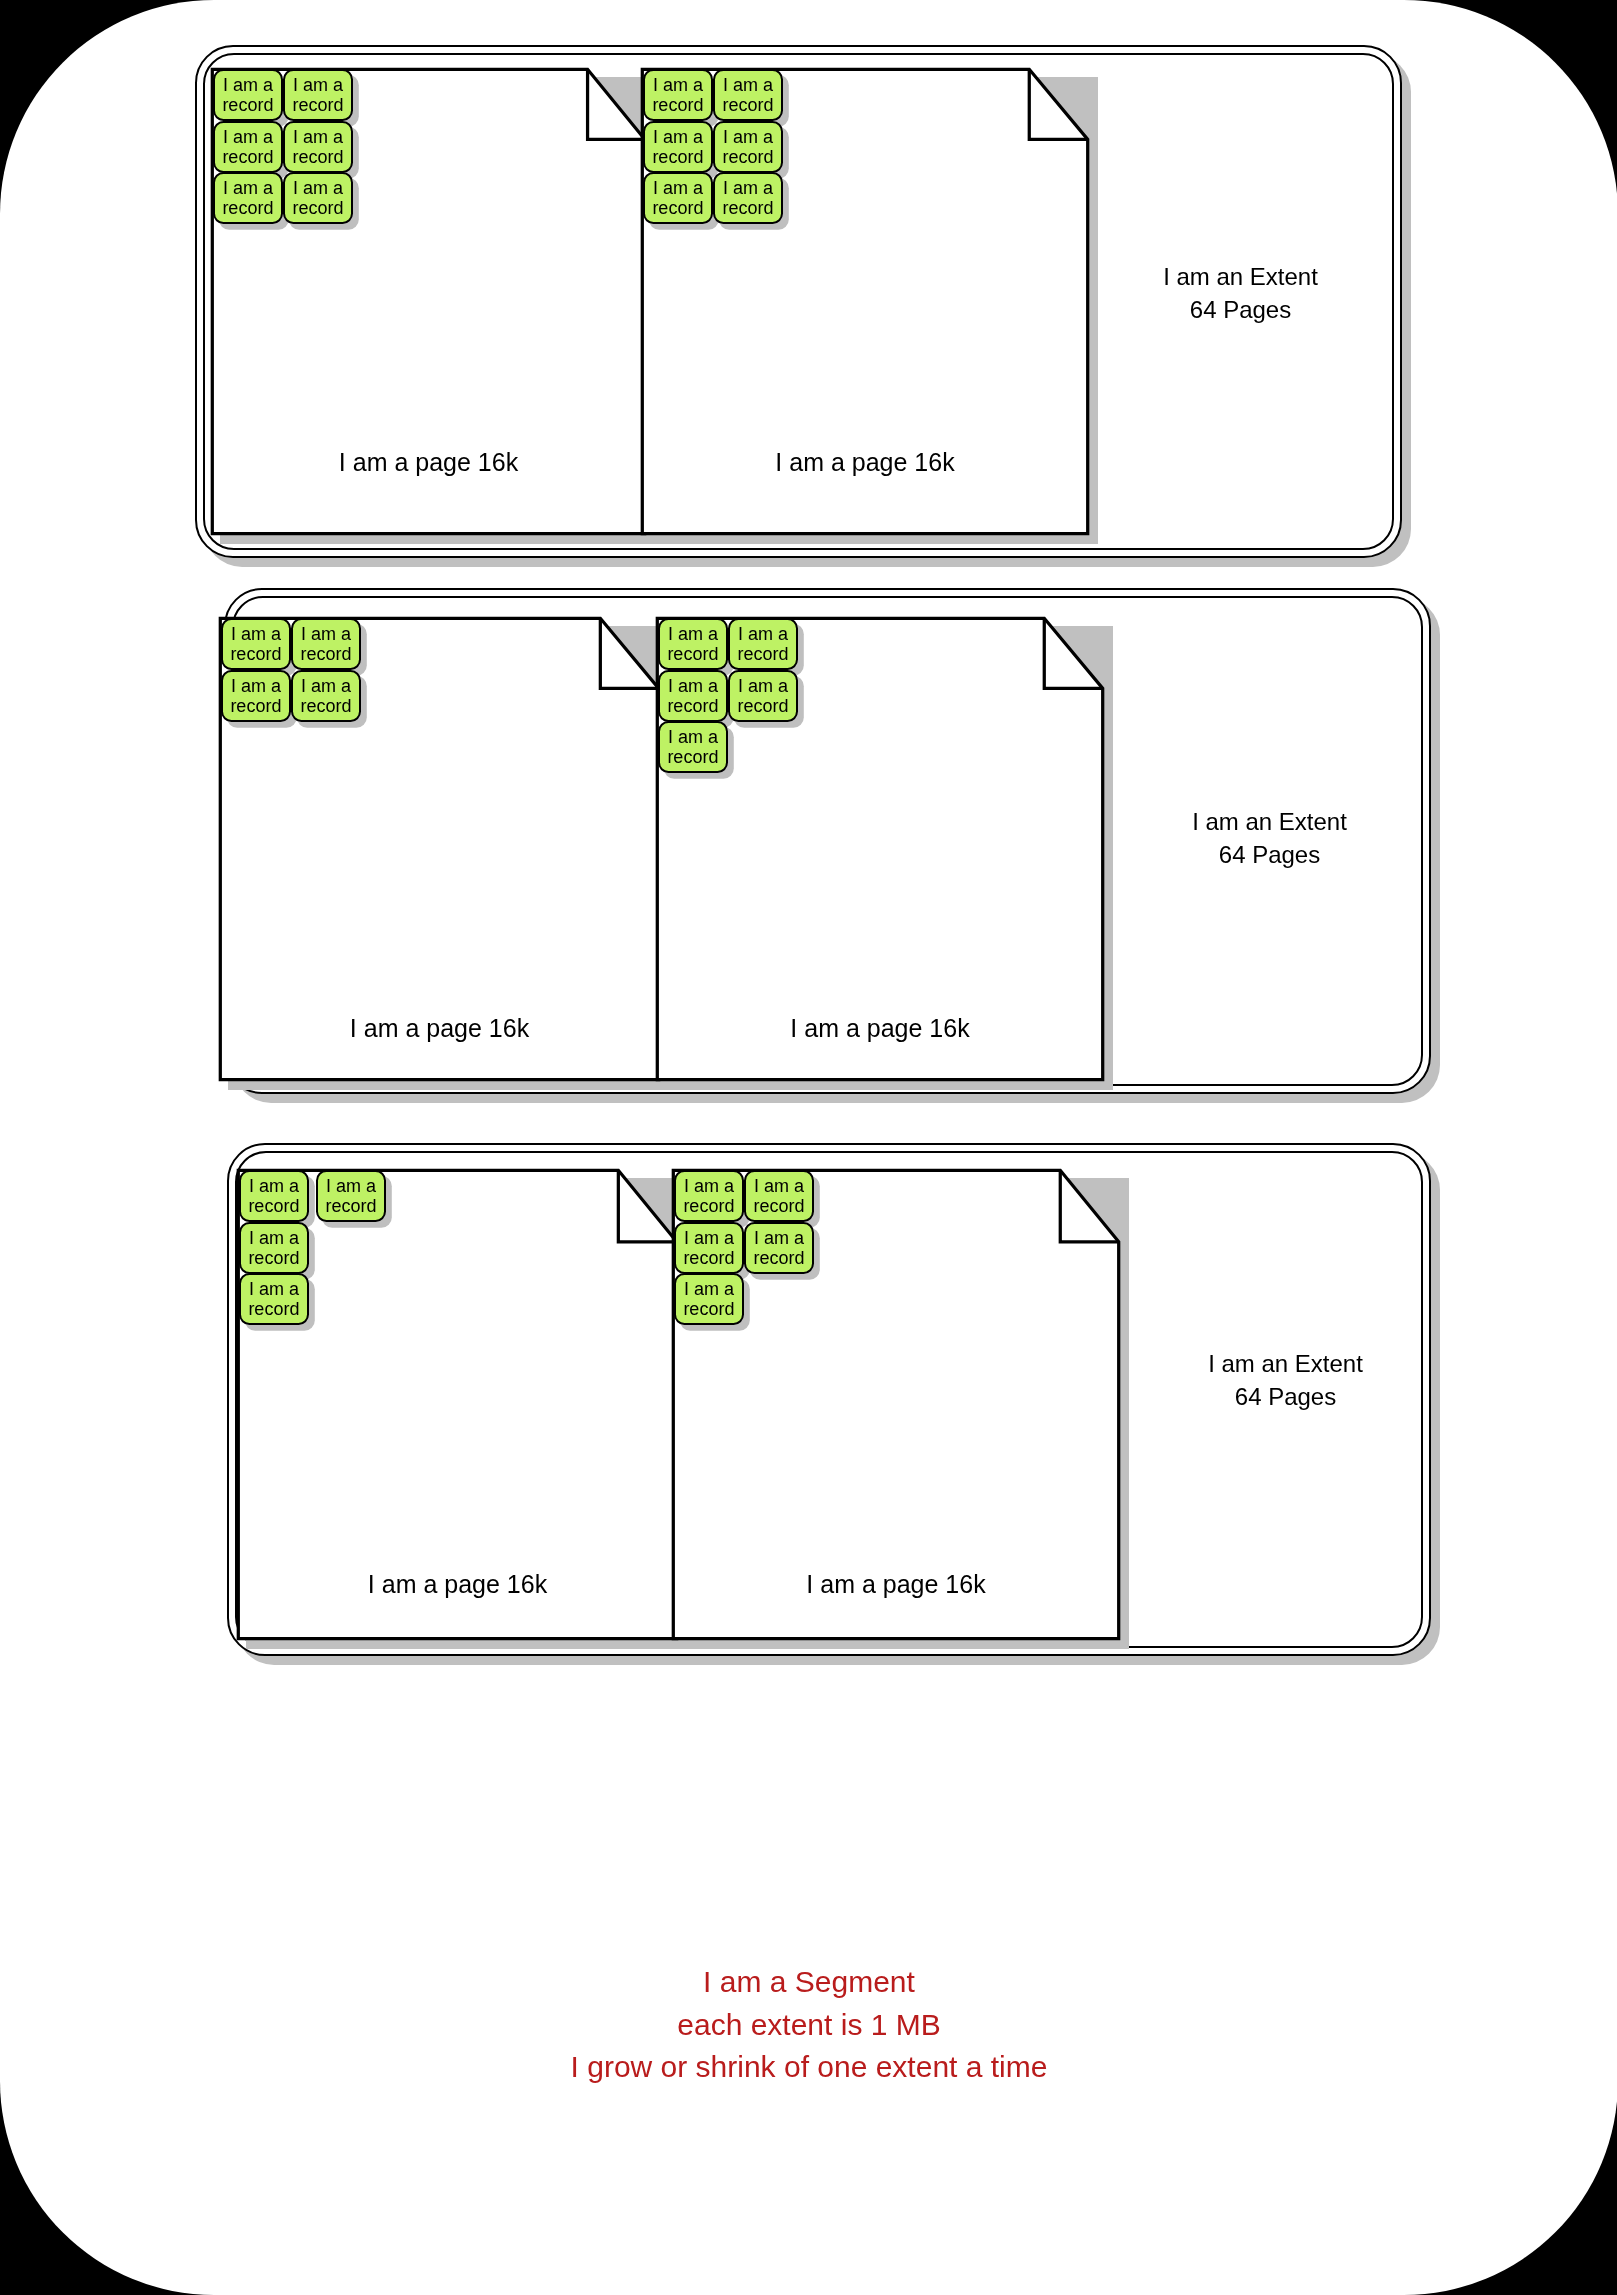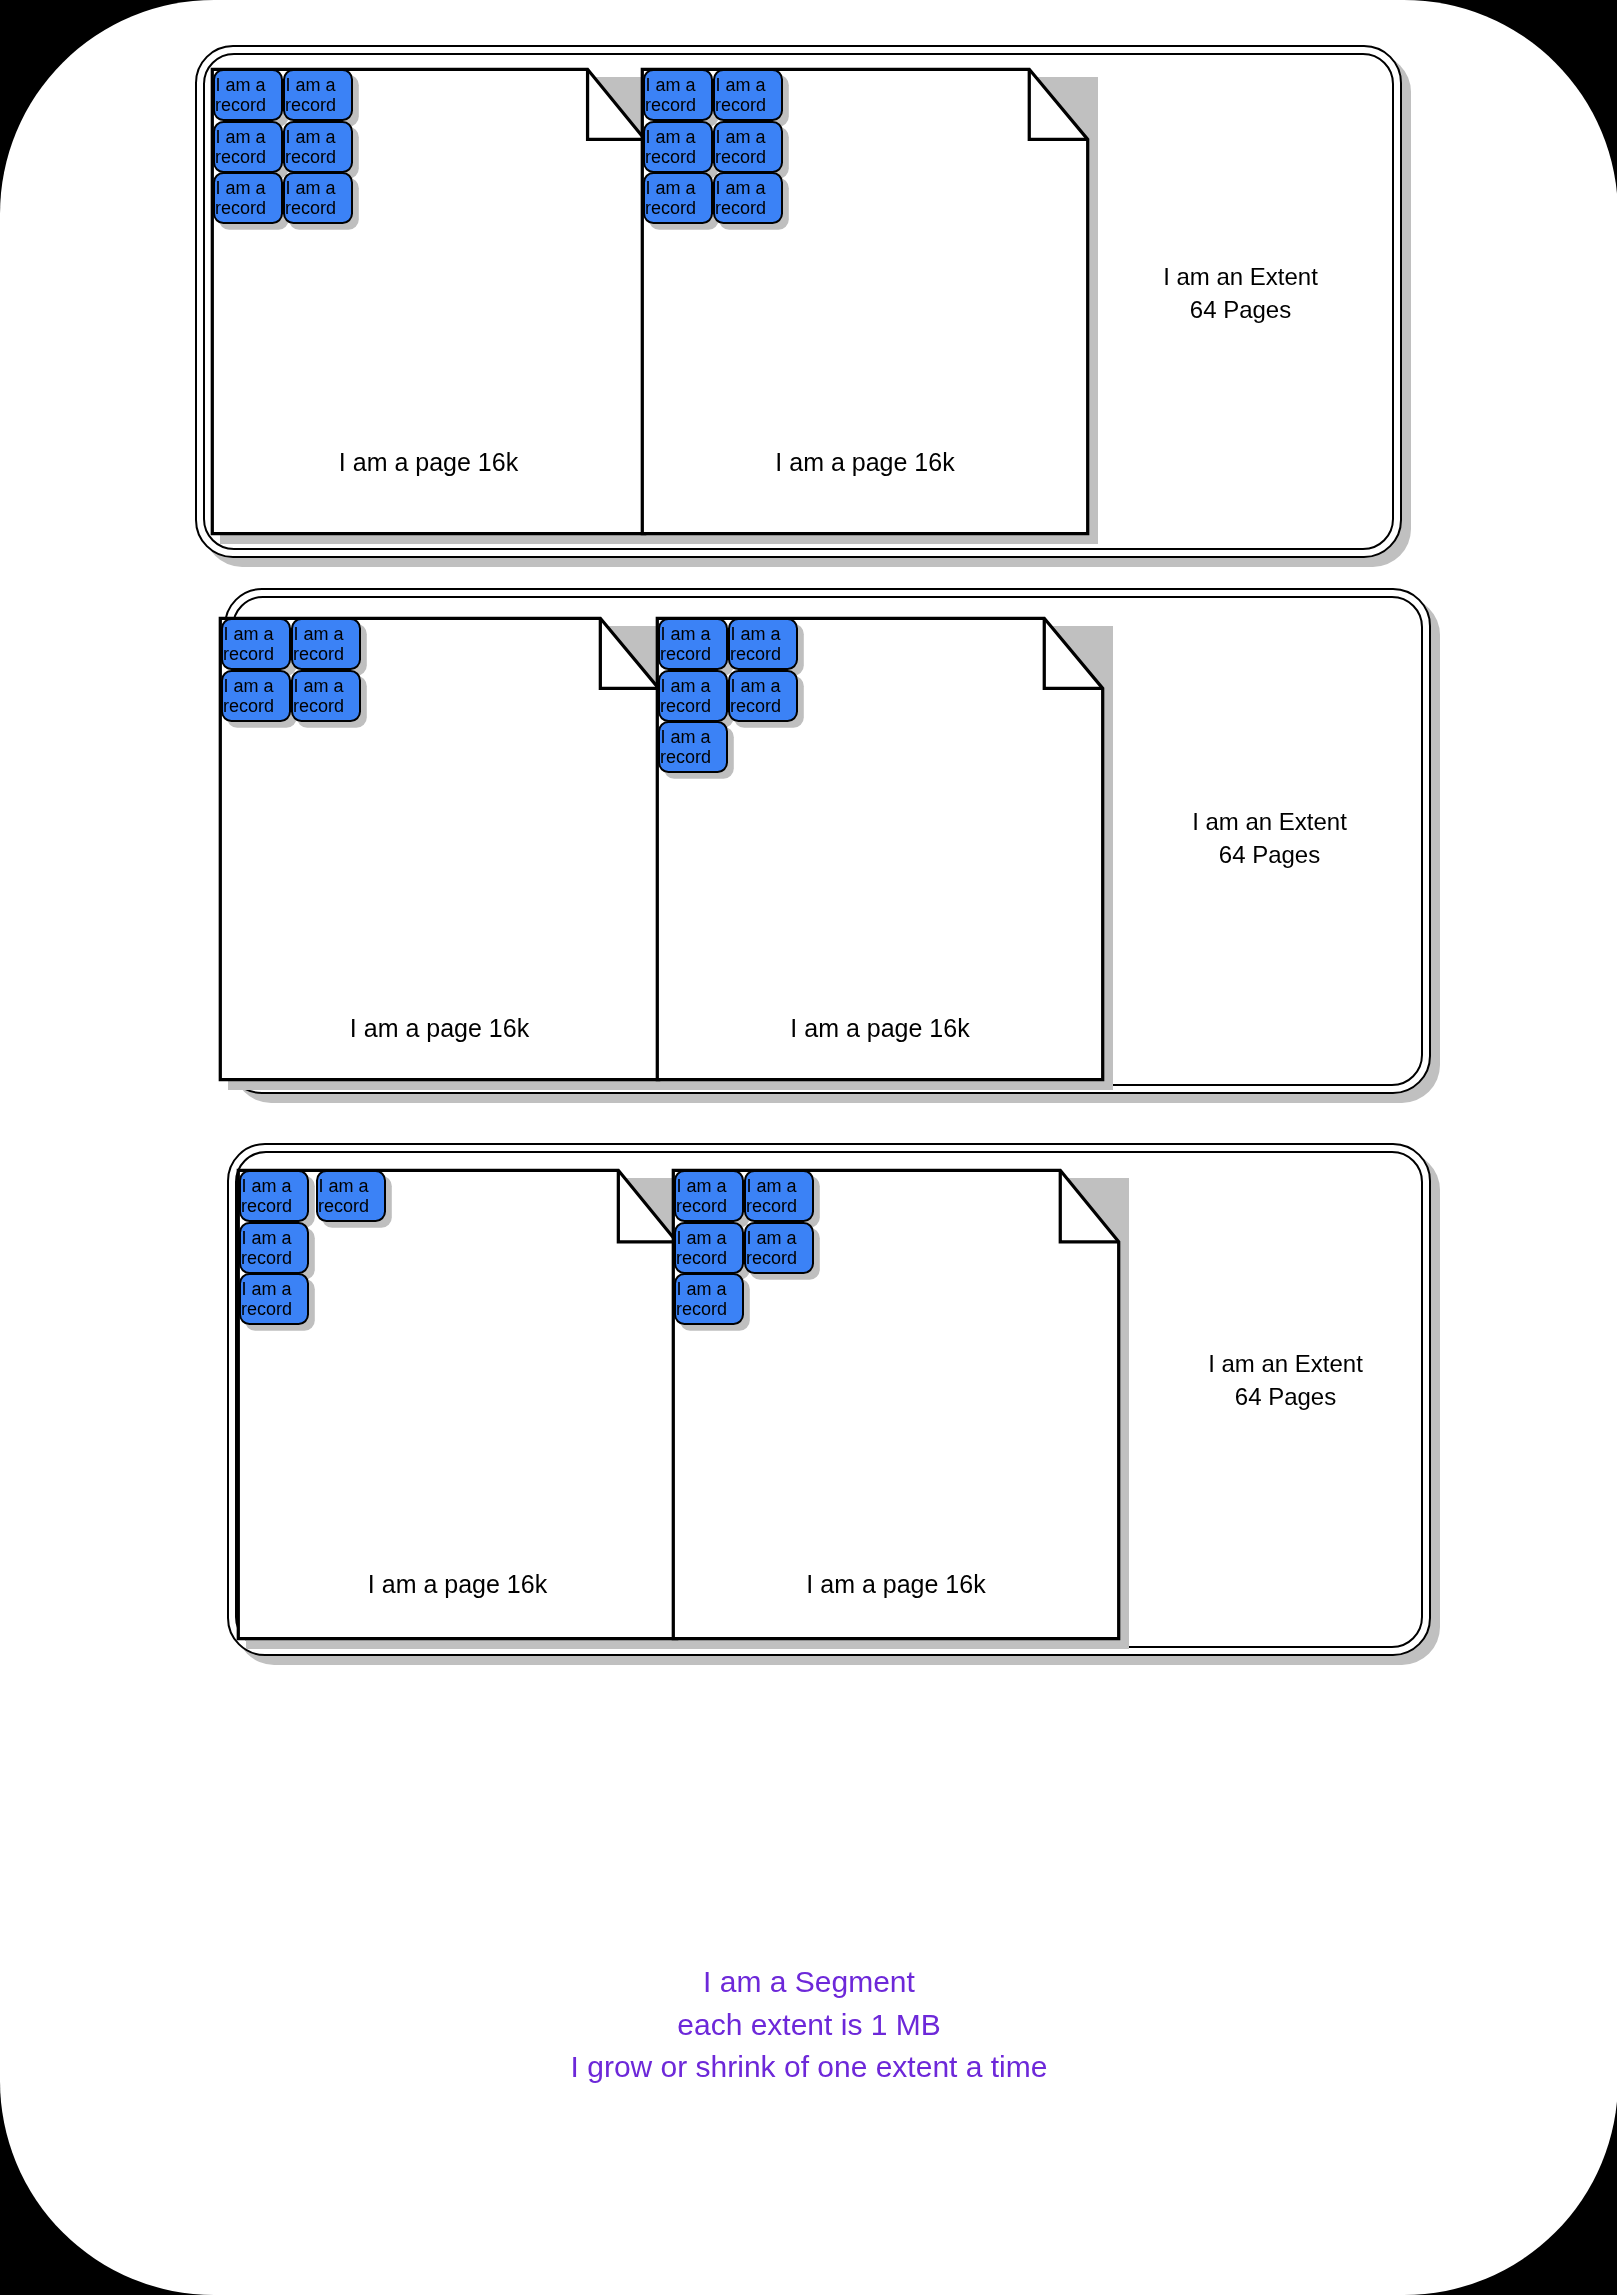--- a/index.html
+++ b/index.html
@@ -83,46 +83,46 @@
     color: #000000;
     z-index: 3;
   }
 
   
   .record {
     position: absolute;
     box-sizing: border-box;
     width: 70px;
     height: 52px;
-    background: #3b82f6;
+    background: #bef264;
     border: 2.6px solid #000000;
     border-radius: 10.4px;
     box-shadow: 5.8px 5.8px 0 0 #bfbfbf;
     display: flex;
     align-items: center;
-    justify-content: flex-start;
+    justify-content: center;
     z-index: 4;
   }
   .record-text {
     font-size: 18px;
     line-height: 1.12;
     text-align: center;
     color: #000000;
     white-space: pre-line;
   }
 
   
   #segment-caption {
     position: absolute;
     left: 0;
     width: 1618px;
     text-align: center;
     font-size: 30px;
     line-height: 1.42;
-    color: #6d28d9;
+    color: #b91c1c;
     white-space: pre-line;
   }
 </style>
 </head>
 <body>
 
 <div id="canvas">
 
   <div class="extent" style="left:195px; top:45px; width:1207px; height:513px;">
     <div class="extent-inner"></div>

